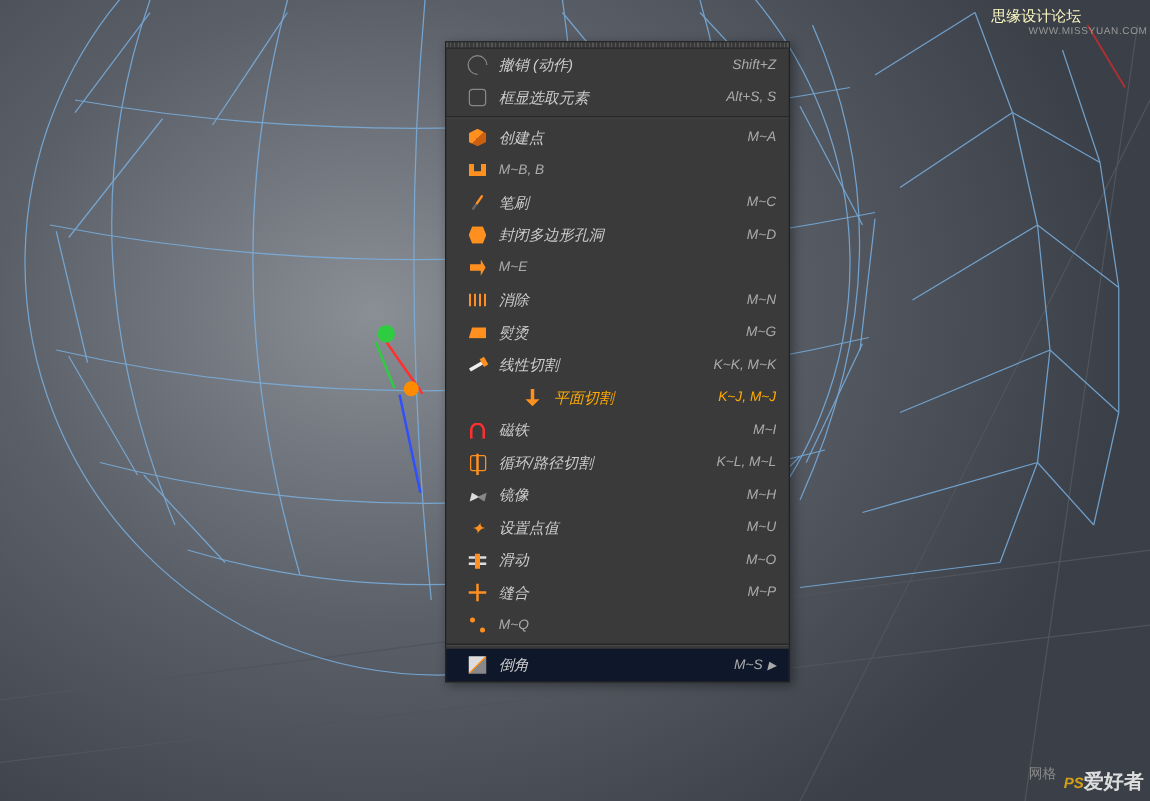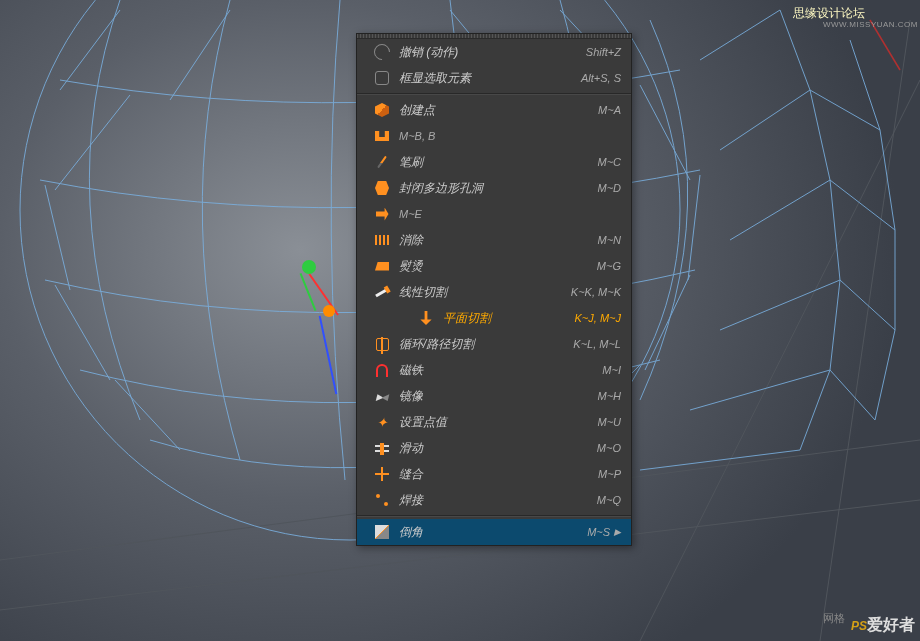--- a/index.html
+++ b/index.html
@@ -29,21 +29,21 @@
       position: absolute; left: 356px; top: 33px; width: 276px;
       background: #3a3a3a; border: 1px solid #222; box-shadow: 2px 2px 8px rgba(0,0,0,0.4);
     }
     .menu-grip { height: 5px; background: repeating-linear-gradient(90deg, #555 0 1px, #3a3a3a 1px 3px); border-bottom: 1px solid #2a2a2a; }
     .menu-item {
       display: flex; align-items: center; height: 26px; padding: 0 10px 0 16px;
       color: #ccc; font-size: 12px; cursor: pointer; font-style: italic;
     }
     .menu-item.highlighted { color: #ffaa00; margin-left: 44px; }
     .menu-item.highlighted .shortcut { color: #ffaa00; }
-    .menu-item.hovered { background: #0c4a6e; }
+    .menu-item.hovered { background: #0f172a; }
     .menu-icon { width: 18px; height: 18px; margin-right: 8px; display: flex; align-items: center; justify-content: center; flex-shrink: 0; }
     .menu-label { flex: 1; }
     .shortcut { color: #aaa; font-size: 11px; }
     .menu-sep { height: 1px; background: #2a2a2a; margin: 2px 0; border-top: 1px solid #282828; border-bottom: 1px solid #484848; }
     .submenu-arrow { margin-left: 4px; color: #aaa; font-size: 9px; }
     
     .ico-undo::before { content: ""; display:block; width:14px; height:14px; border: 1.5px solid #888; border-radius: 50%; border-right-color: transparent; transform: rotate(45deg);}
     .ico-frame::before { content: ""; display:block; width:12px; height:12px; border: 1.5px solid #888; border-radius: 3px; }
     .ico-cube { width:14px; height:14px; background: linear-gradient(135deg, #ff9020 50%, #cc6010 50%); clip-path: polygon(50% 0, 100% 25%, 100% 75%, 50% 100%, 0 75%, 0 25%); }
     .ico-bridge { width:14px; height:10px; background: #ff9020; clip-path: polygon(0 0, 30% 0, 30% 60%, 70% 60%, 70% 0, 100% 0, 100% 100%, 0 100%); }
@@ -223,34 +223,34 @@
       </div>
       <div class="menu-item highlighted">
         <span class="menu-icon">
           <span class="ico-plane"></span>
         </span>
         <span class="menu-label">平面切割</span>
         <span class="shortcut">K~J, M~J</span>
       </div>
       <div class="menu-item">
         <span class="menu-icon">
+          <span class="ico-magnet"></span>
+        </span>
+        <span class="menu-label">磁铁</span>
+        <span class="shortcut">M~I</span>
+      </div>
+      <div class="menu-item">
+        <span class="menu-icon">
           <span class="ico-loop"></span>
         </span>
         <span class="menu-label">循环/路径切割</span>
         <span class="shortcut">K~L, M~L</span>
       </div>
       <div class="menu-item">
         <span class="menu-icon">
-          <span class="ico-magnet"></span>
-        </span>
-        <span class="menu-label">磁铁</span>
-        <span class="shortcut">M~I</span>
-      </div>
-      <div class="menu-item">
-        <span class="menu-icon">
           <span class="ico-mirror"></span>
         </span>
         <span class="menu-label">镜像</span>
         <span class="shortcut">M~H</span>
       </div>
       <div class="menu-item">
         <span class="menu-icon">
           <span class="ico-setpoint"></span>
         </span>
         <span class="menu-label">设置点值</span>
@@ -267,21 +267,20 @@
         <span class="menu-icon">
           <span class="ico-spin"></span>
         </span>
         <span class="menu-label">缝合</span>
         <span class="shortcut">M~P</span>
       </div>
       <div class="menu-item">
         <span class="menu-icon">
           <span class="ico-weld"></span>
         </span>
-        <span class="menu-label">焊接</span>
         <span class="shortcut">M~Q</span>
       </div>
       <div class="menu-sep"></div>
       <div class="menu-item hovered">
         <span class="menu-icon">
           <span class="ico-bevel"></span>
         </span>
         <span class="menu-label">倒角</span>
         <span class="shortcut">M~S</span>
         <span class="submenu-arrow">▶</span>

